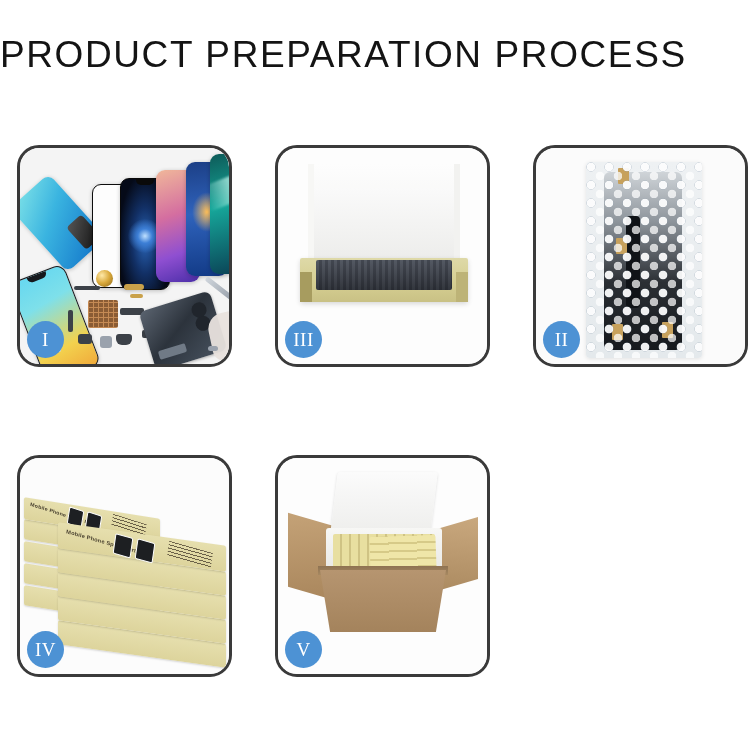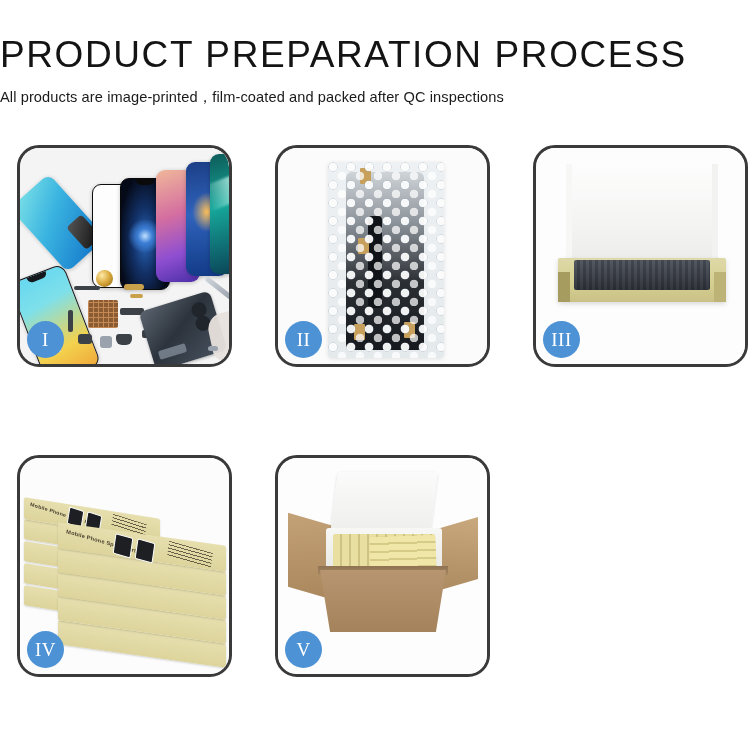--- a/index.html
+++ b/index.html
@@ -9,21 +9,21 @@
   }
   body {
     width: 750px;
     height: 750px;
     font-family: "Liberation Sans", sans-serif;
     overflow: hidden;
     position: relative;
   }
 
   
-  #header { width: 667px; padding-top: 36px; }
+  #header { width: 667px; padding-top: 36px; text-align: center; }
   #main-title {
     font-family: "Liberation Sans", sans-serif;
     font-size: 37px;
     font-weight: 400;
     letter-spacing: 1.6px;
     color: #141414;
     line-height: 1.05;
     margin: 0;
     white-space: nowrap;
   }
@@ -360,21 +360,20 @@
   .shadow6{
     position:absolute; left:30px; top:172px; width:150px;height:10px;
     background: radial-gradient(ellipse at 50% 50%, rgba(0,0,0,.16) 0%, rgba(0,0,0,0) 72%);
   }
 </style>
 </head>
 <body>
 
 <div id="header">
   <h1 id="main-title">PRODUCT PREPARATION PROCESS</h1>
-  <p id="subtitle">All products are image-printed，film-coated and packed after QC inspections</p>
 </div>
 
 <div id="process-grid">
 
   <div class="panel">
     <div class="panel-inner">
       <div class="p1-bg"></div>
       <div class="phone ph-teal"></div>
       <div class="phone ph-black"></div>
       <div class="phone ph-dark"></div>
@@ -397,45 +396,45 @@
       <div class="chassis"></div>
       <div class="tweezer"></div>
       <div class="hand"></div>
       <div class="pt silver" style="left:188px;top:198px;width:10px;height:5px;border-radius:3px;"></div>
     </div>
     <div class="badge">I</div>
   </div>
 
   <div class="panel">
     <div class="panel-inner">
+      <div class="p3-bg"></div>
+      <div class="box3-lid"></div>
+      <div class="box3-foam"></div>
+      <div class="box3-base"></div>
+      <div class="box3-content"></div>
+      <div class="box3-lipL"></div>
+      <div class="box3-lipR"></div>
+    </div>
+    <div class="badge">III</div>
+  </div>
+
+  <div class="panel">
+    <div class="panel-inner">
       <div class="p2-bg"></div>
       <div class="bubble-bag">
         <div class="inner-part"></div>
         <div class="tape" style="left:32px;top:6px;"></div>
         <div class="tape" style="left:30px;top:76px;"></div>
         <div class="tape" style="left:26px;top:162px;"></div>
         <div class="tape" style="left:76px;top:160px;"></div>
         <div class="bubbles2"></div>
         <div class="bubbles"></div>
       </div>
     </div>
     <div class="badge">II</div>
-  </div>
-
-  <div class="panel">
-    <div class="panel-inner">
-      <div class="p3-bg"></div>
-      <div class="box3-lid"></div>
-      <div class="box3-foam"></div>
-      <div class="box3-base"></div>
-      <div class="box3-content"></div>
-      <div class="box3-lipL"></div>
-      <div class="box3-lipR"></div>
-    </div>
-    <div class="badge">III</div>
   </div>
 
   <div class="panel">
     <div class="panel-inner">
       <div class="p4-bg"></div>
       <div class="stack">
         <div class="sbox" style="left:0px;top:112px;width:136px;height:20px;transform:skewY(9deg);"></div>
         <div class="sbox" style="left:0px;top:90px;width:136px;height:20px;transform:skewY(9deg);"></div>
         <div class="sbox" style="left:0px;top:68px;width:136px;height:20px;transform:skewY(9deg);"></div>
         <div class="sbox" style="left:0px;top:46px;width:136px;height:20px;transform:skewY(9deg);"></div>

